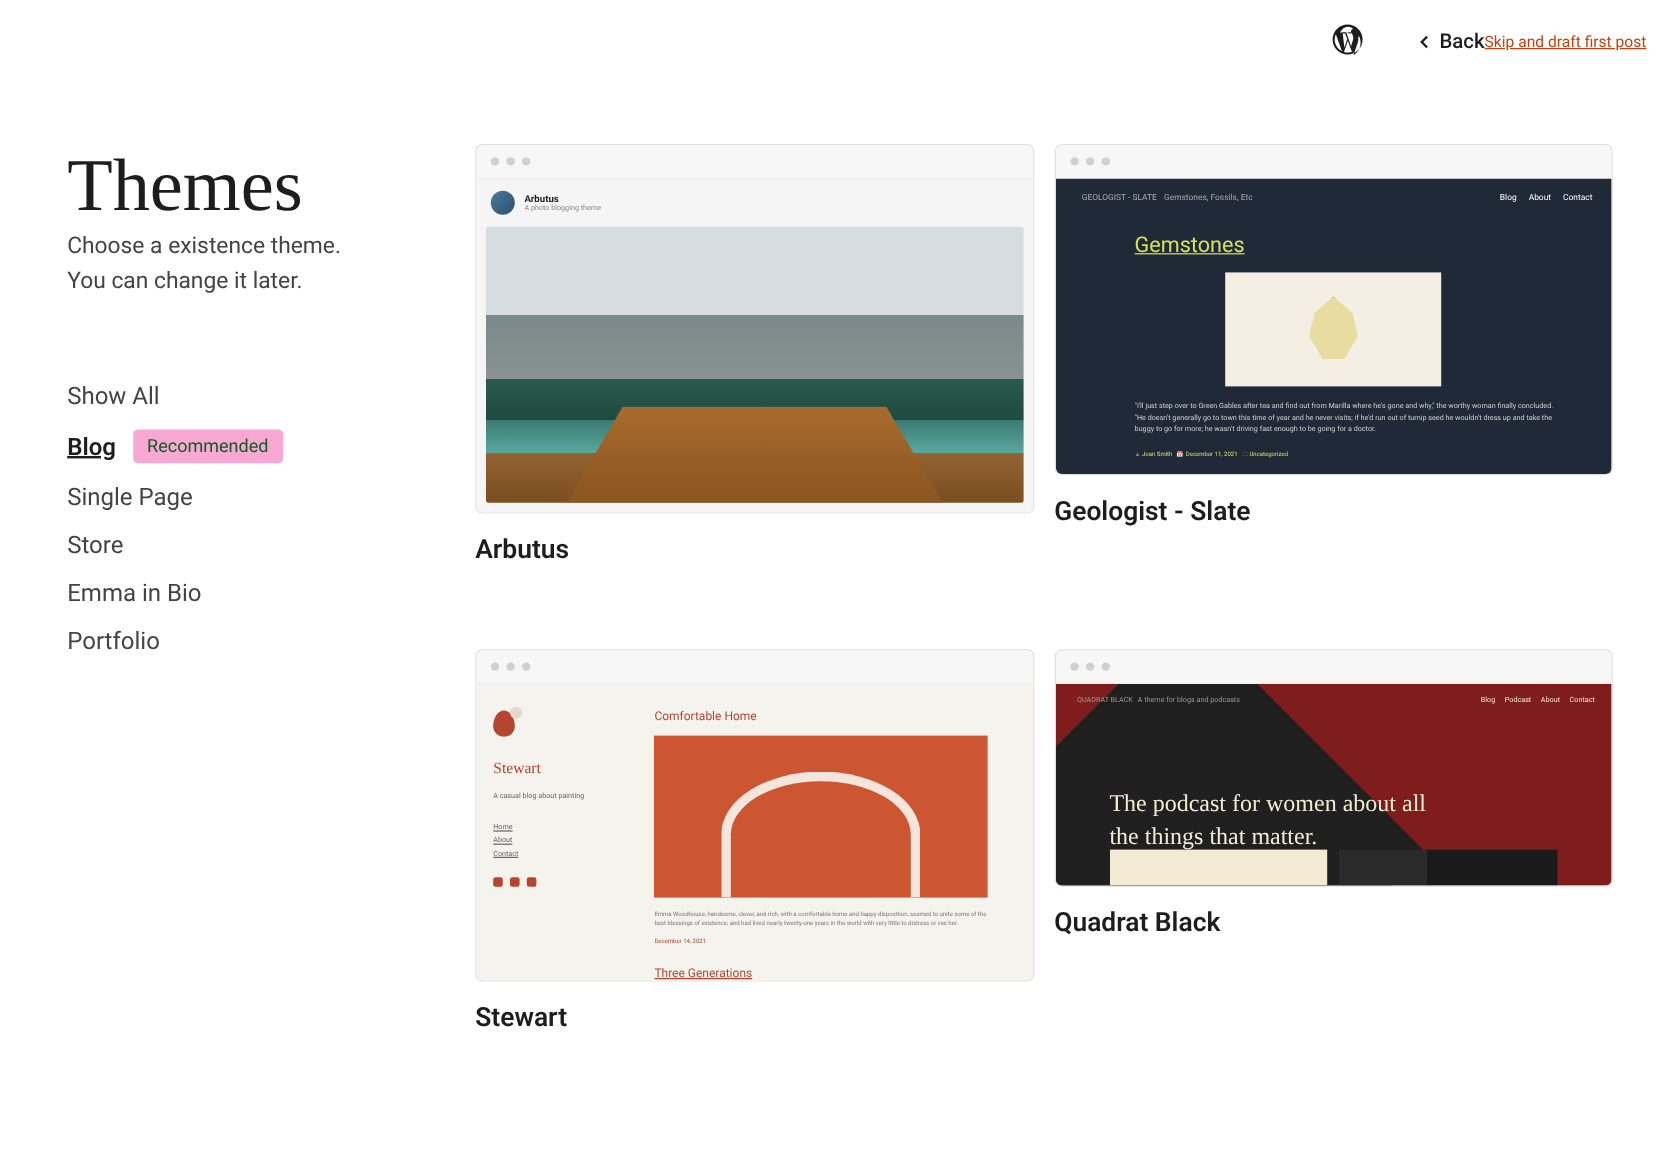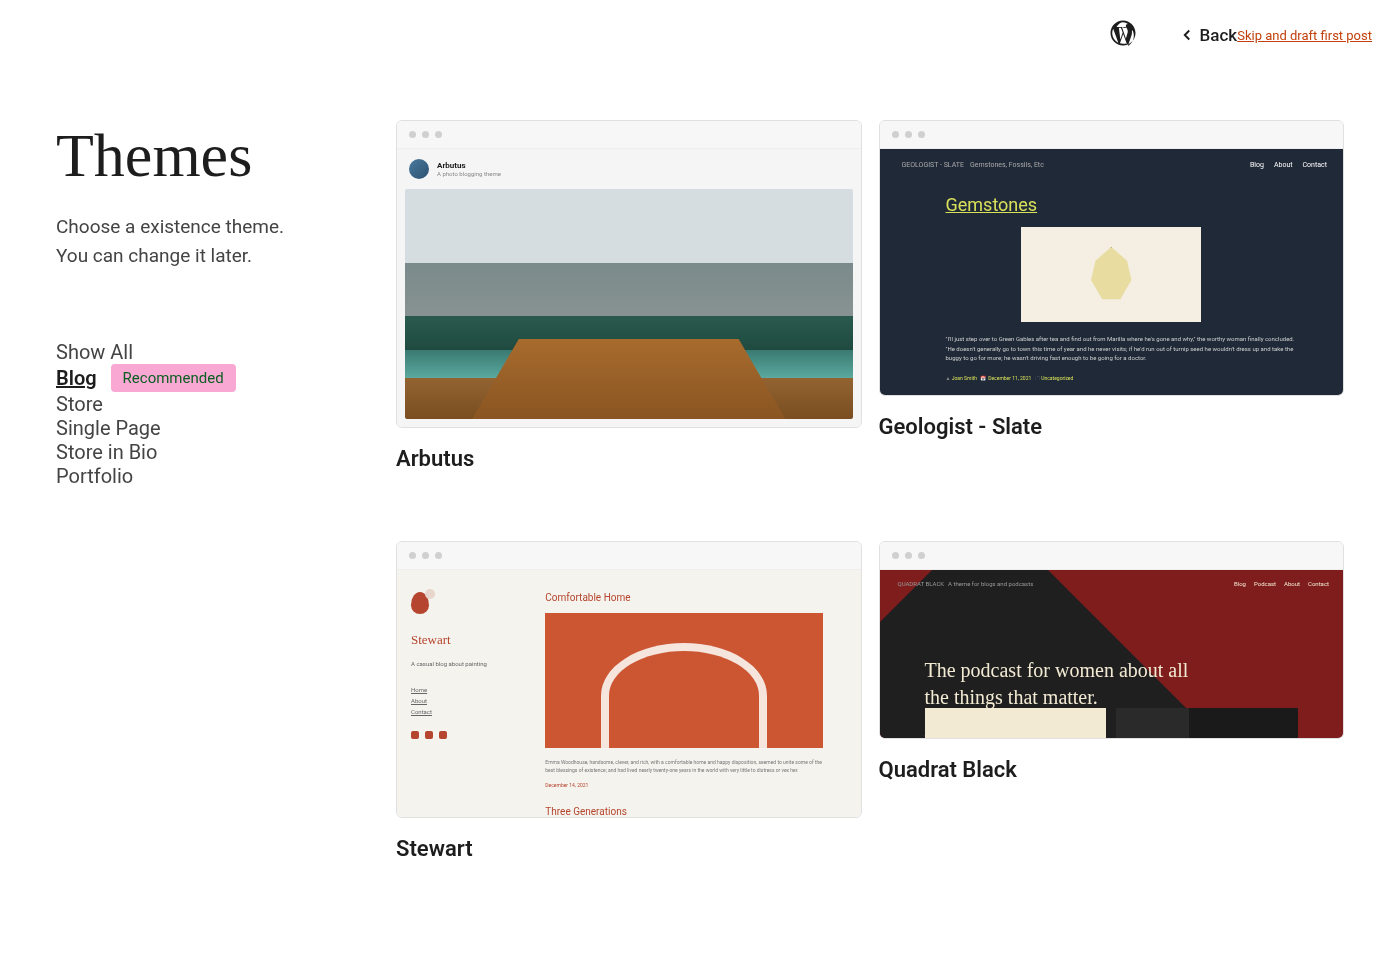--- a/index.html
+++ b/index.html
@@ -53,34 +53,33 @@
       gap: 80px;
     }
     .sidebar {
       width: 260px;
       flex-shrink: 0;
     }
     .page-title {
       font-family: Georgia, serif;
       font-weight: 400;
       font-size: 62px;
-      margin-bottom: 22px;
       color: #1d1d1d;
     }
     .subtitle {
       font-size: 19px;
       line-height: 1.5;
       color: #444;
       margin-bottom: 70px;
     }
     .category-list {
       list-style: none;
       display: flex;
       flex-direction: column;
-      gap: 0;
+      gap: 16px;
     }
     .category-item {
       font-size: 20px;
       color: #444;
       cursor: pointer;
       display: flex;
       align-items: center;
       gap: 14px;
     }
     .category-item.active .category-label {
@@ -321,20 +320,21 @@
       width: 94%;
     }
     .stewart-date {
       font-size: 5px;
       color: #b5452e;
       margin-top: 8px;
     }
     .stewart-next {
       color: #b5452e;
       font-size: 10px;
+      text-decoration: underline;
       margin-top: 18px;
     }
 
     
     .quadrat {
       background: #7f1d1d;
       color: #f2ead3;
       height: 100%;
       position: relative;
       overflow: hidden;
@@ -416,27 +416,27 @@
     <p class="subtitle">Choose a existence theme. You can change it later.</p>
     <ul class="category-list">
       <li class="category-item">
         <span class="category-label">Show All</span>
       </li>
       <li class="category-item active">
         <span class="category-label">Blog</span>
         <span class="badge">Recommended</span>
       </li>
       <li class="category-item">
+        <span class="category-label">Single Page</span>
+      </li>
+      <li class="category-item">
         <span class="category-label">Store</span>
       </li>
       <li class="category-item">
-        <span class="category-label">Single Page</span>
-      </li>
-      <li class="category-item">
-        <span class="category-label">Store in Bio</span>
+        <span class="category-label">Emma in Bio</span>
       </li>
       <li class="category-item">
         <span class="category-label">Portfolio</span>
       </li>
     </ul>
   </div>
 
   <div class="theme-grid">
 
     <div class="theme-card">

